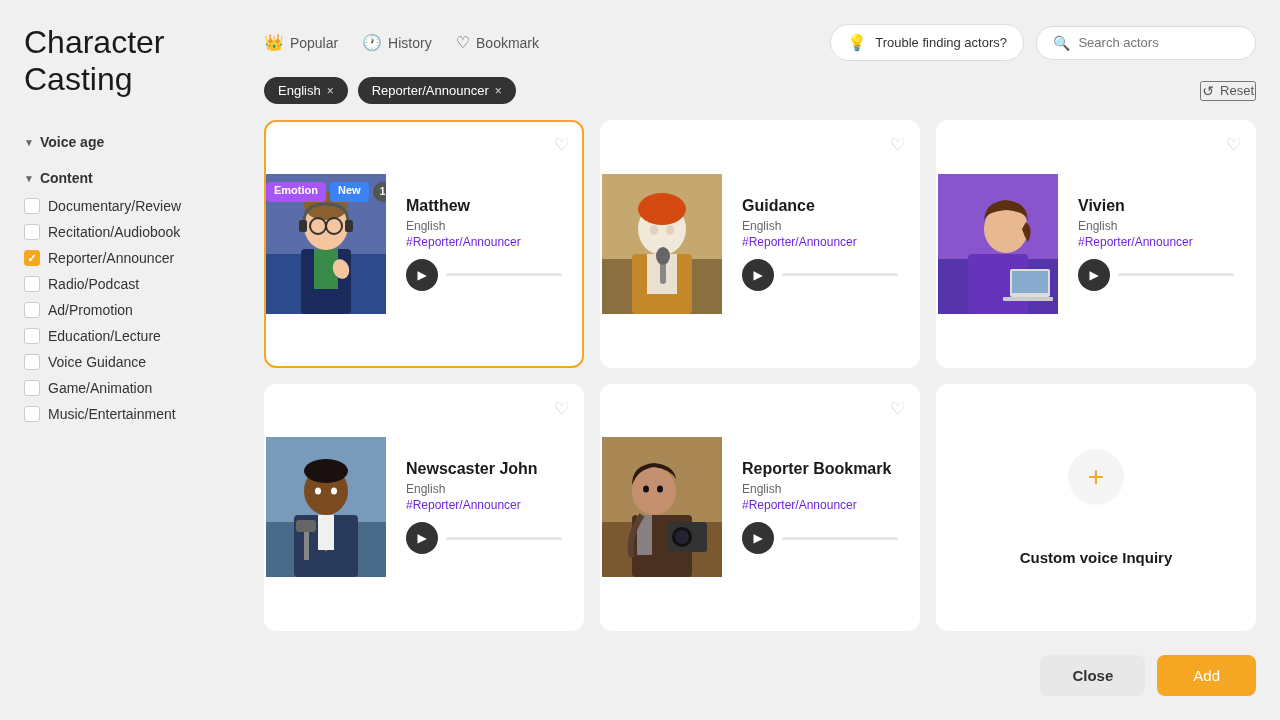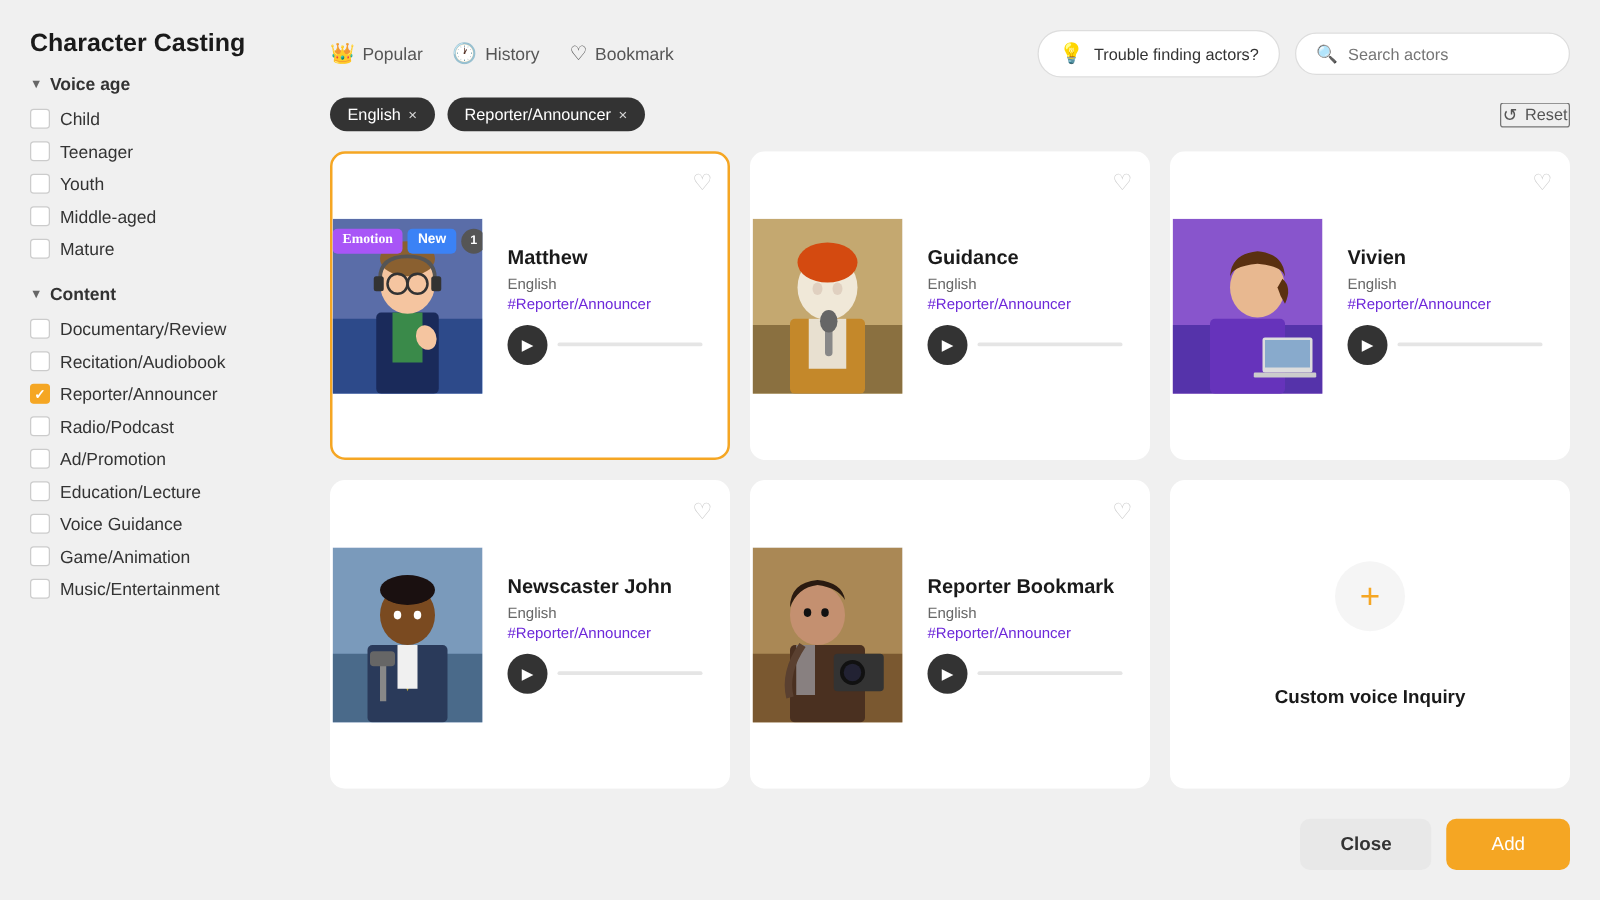--- a/index.html
+++ b/index.html
@@ -15,24 +15,24 @@
       display: flex;
       height: 100%;
       padding: 24px;
       gap: 20px;
     }
     .sidebar {
       width: 220px;
       flex-shrink: 0;
     }
     .page-title {
-      font-size: 20px;
-      font-weight: 700;
+      font-size: 32px;
+      font-weight: 400;
       color: #1a1a1a;
-      margin-bottom: 12px;
+      margin-bottom: 36px;
     }
     .filter-section {
       margin-bottom: 20px;
     }
     .filter-section-header {
       display: flex;
       align-items: center;
       gap: 6px;
       font-size: 14px;
       font-weight: 600;
@@ -257,21 +257,21 @@
       display: flex;
       gap: 4px;
     }
     .badge {
       padding: 2px 8px;
       border-radius: 4px;
       font-size: 11px;
       font-weight: 600;
       color: white;
     }
-    .badge.emotion { background: #a855f7; font-family: Liberation Serif, serif; }
+    .badge.emotion { background: #a855f7; }
     .badge.new { background: #3b82f6; }
     .badge.count {
       background: #555;
       border-radius: 50%;
       width: 20px;
       height: 20px;
       display: flex;
       align-items: center;
       justify-content: center;
       font-size: 10px;
@@ -346,42 +346,20 @@
 <div class="main-container">
 
   <div class="sidebar">
     <h1 class="page-title">Character Casting</h1>
 
     <div class="filter-section">
       <div class="filter-section-header">
         <span class="arrow">▼</span>
         <span>Voice age</span>
       </div>
-      <div id="voice-age-items">
-          <div class="filter-item">
-      <div class="checkbox "></div>
-      <label>Child</label>
-    </div>
-          <div class="filter-item">
-      <div class="checkbox "></div>
-      <label>Teenager</label>
-    </div>
-          <div class="filter-item">
-      <div class="checkbox "></div>
-      <label>Youth</label>
-    </div>
-          <div class="filter-item">
-      <div class="checkbox "></div>
-      <label>Middle-aged</label>
-    </div>
-          <div class="filter-item">
-      <div class="checkbox "></div>
-      <label>Mature</label>
-    </div>
-        </div>
     </div>
 
     <div class="filter-section">
       <div class="filter-section-header">
         <span class="arrow">▼</span>
         <span>Content</span>
       </div>
       <div id="content-items">
           <div class="filter-item">
       <div class="checkbox "></div>

